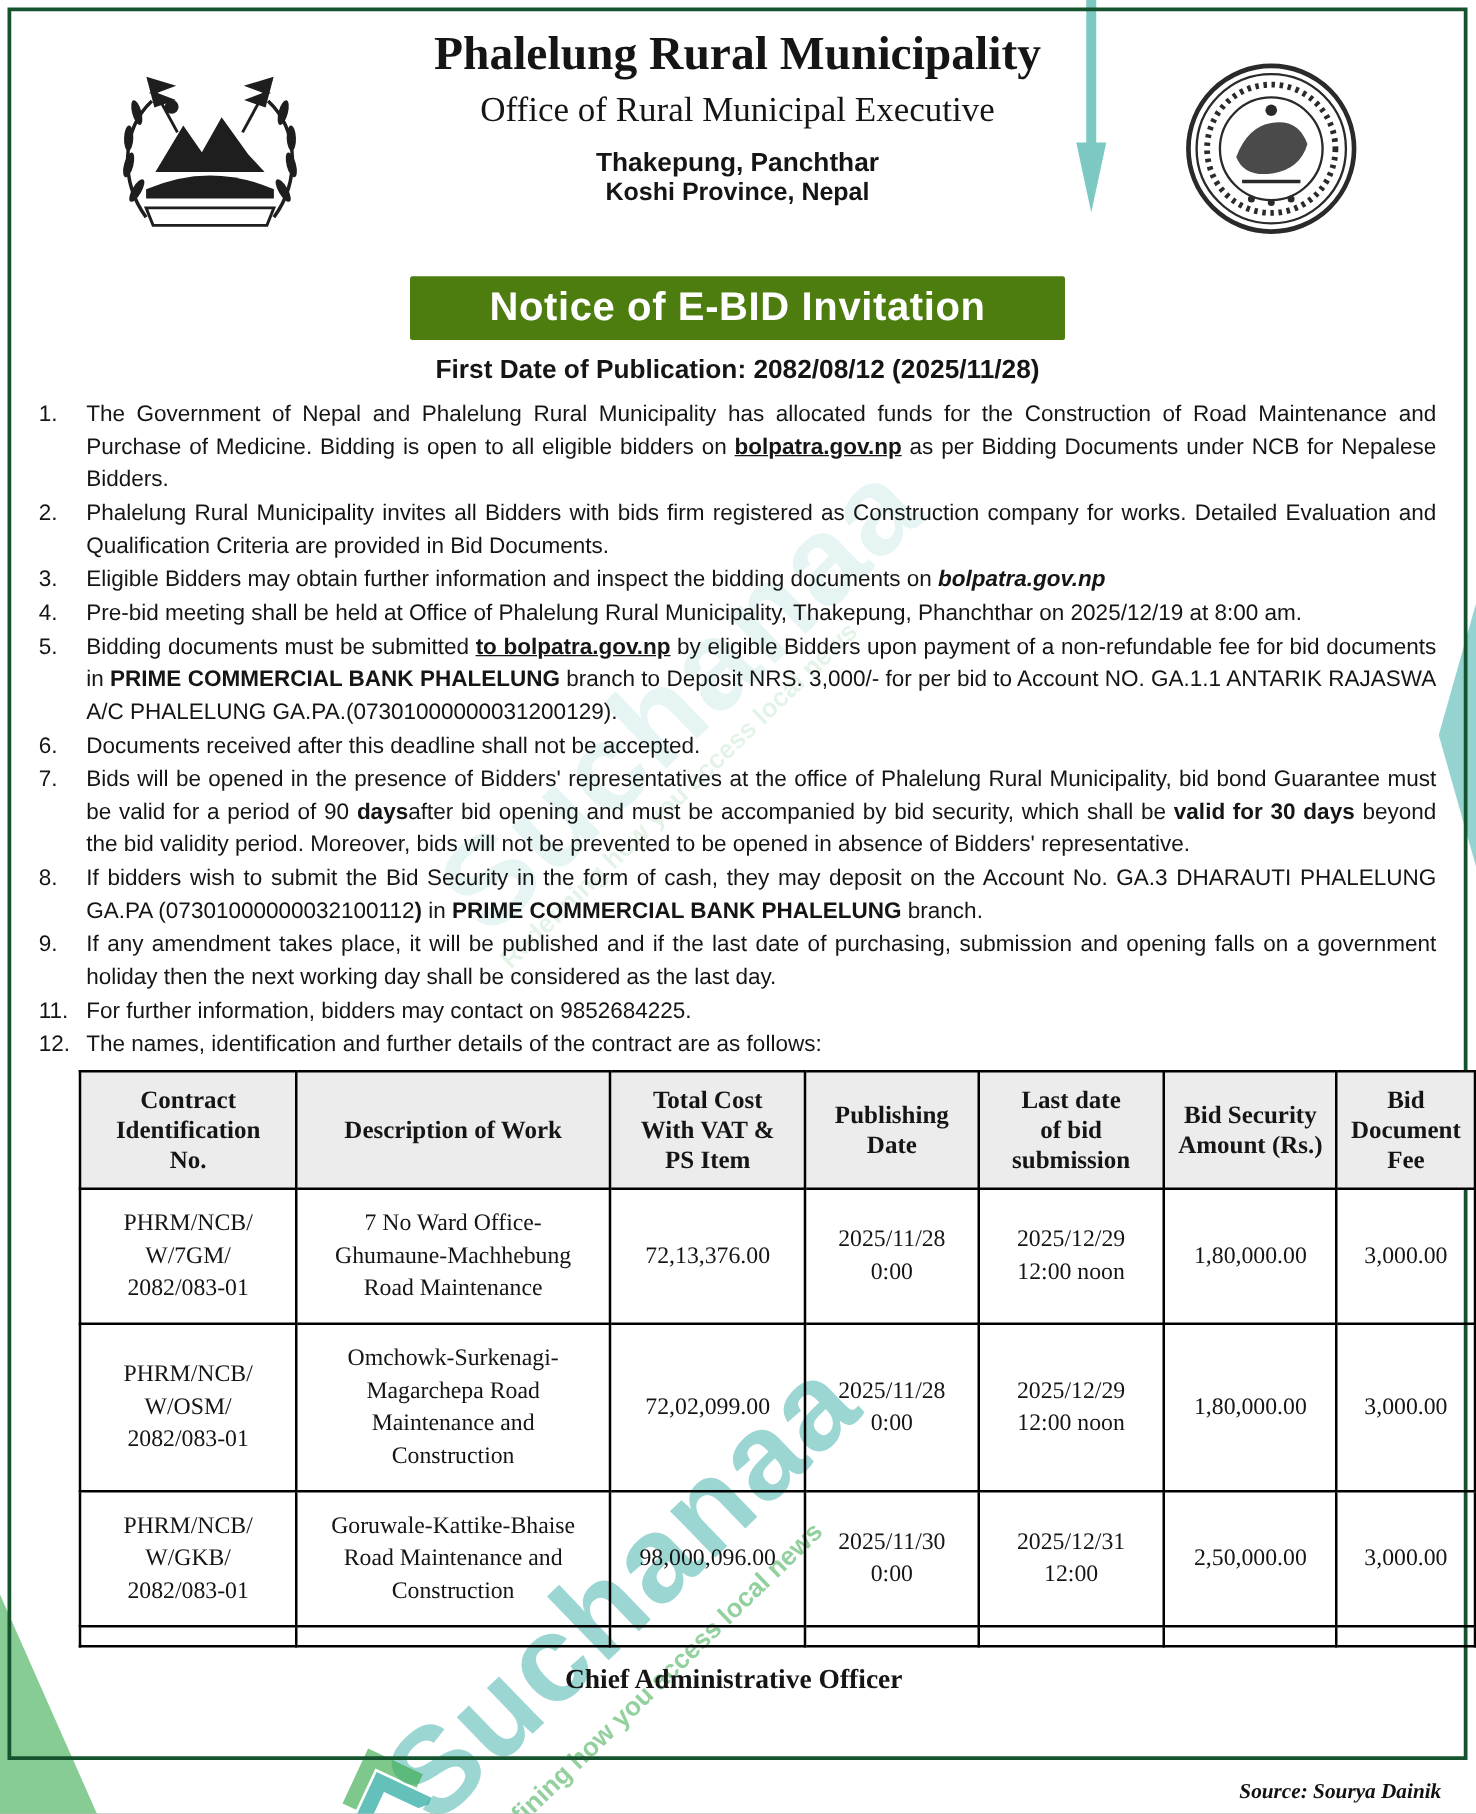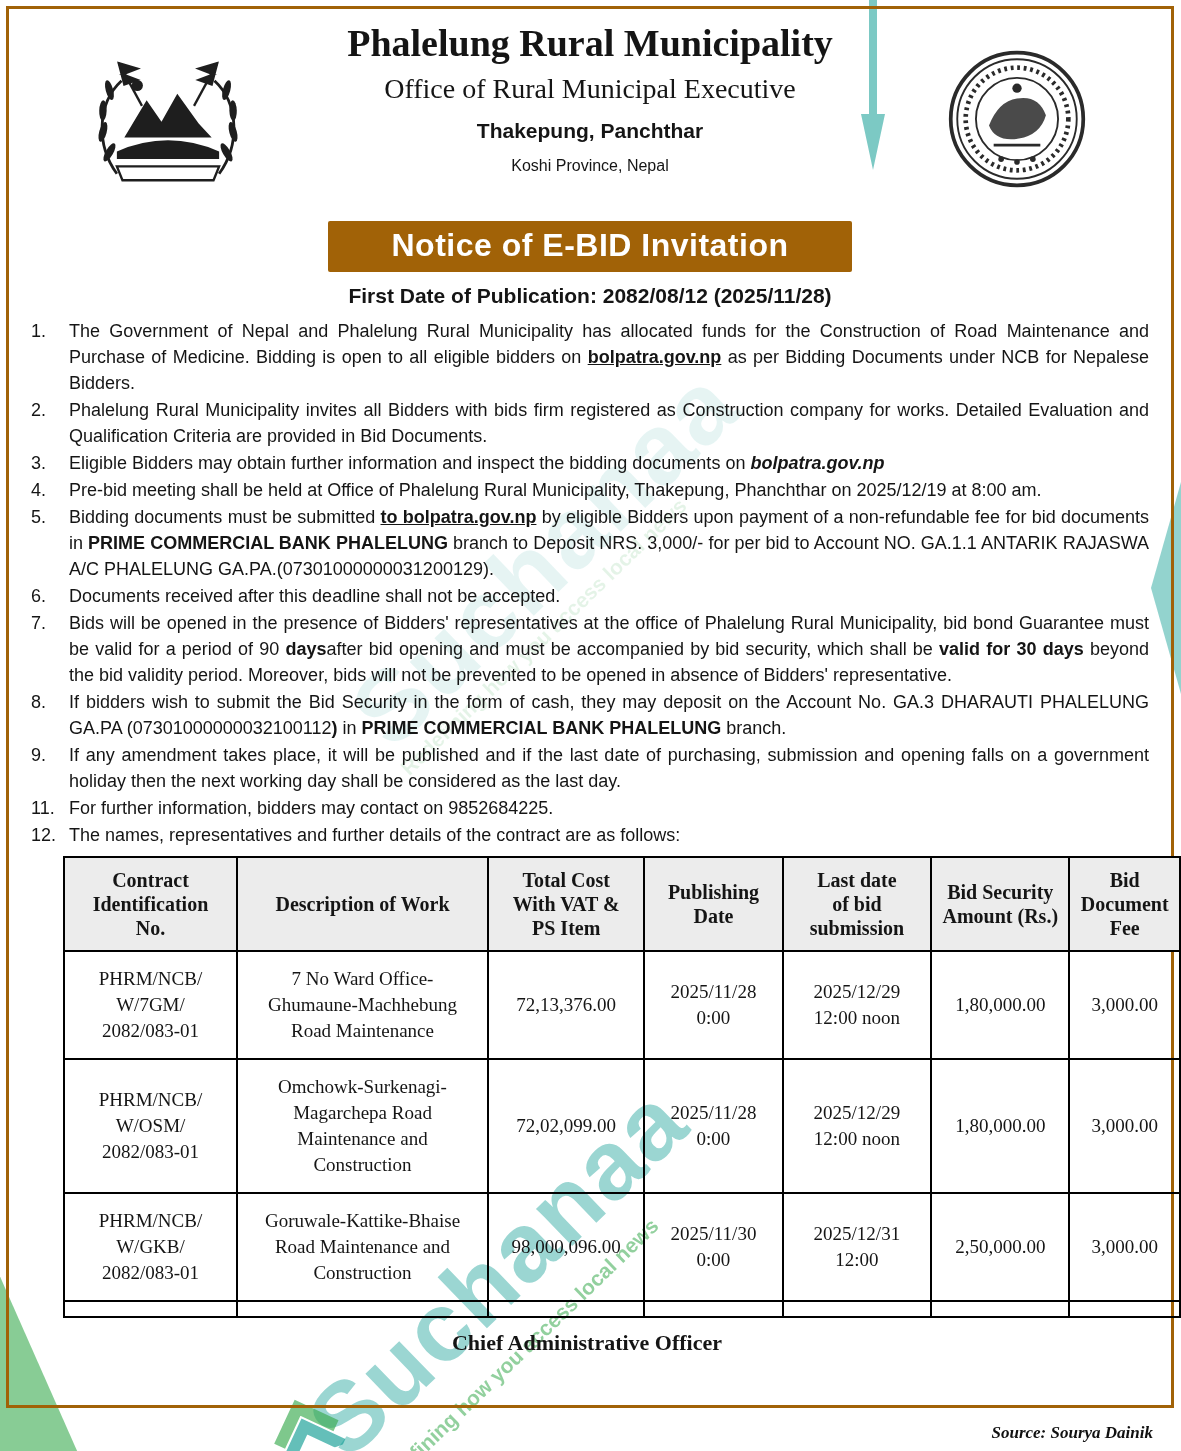--- a/index.html
+++ b/index.html
@@ -4,33 +4,33 @@
 <style>
   * { margin:0; padding:0; box-sizing:border-box; }
   body { background:#777; }
   .page {
     position:relative; width:1181px; height:1451px; margin:0 auto;
     background:#fff; overflow:hidden;
     font-family:"Liberation Sans", sans-serif; color:#151515;
   }
   .doc {
     position:absolute; top:6px; left:6px; right:7px; bottom:43px;
-    border:3px solid #a16207; padding:10px 22px 6px 22px; background:transparent;
+    border:3px solid #14532d; padding:10px 22px 6px 22px; background:transparent;
   }
   
   .hdr { position:relative; text-align:center; min-height:190px; }
   .logo-left  { position:absolute; left:58px;  top:26px; }
   .logo-right { position:absolute; right:62px; top:28px; }
   .hdr h1 { font-family:"Liberation Serif", serif; font-size:38px; font-weight:bold; margin-top:2px; }
   .hdr h2 { font-family:"Liberation Serif", serif; font-size:28px; font-weight:normal; margin-top:8px; }
   .hdr .place    { font-size:21px; font-weight:bold; margin-top:14px; }
-  .hdr .province { font-size:16px; font-weight:normal; margin-top:14px; }
+  .hdr .province { font-size:20px; font-weight:bold; }
   
   .banner {
-    width:524px; margin:10px auto 12px auto; background:#a16207; color:#fff;
+    width:524px; margin:10px auto 12px auto; background:#4d7c0f; color:#fff;
     text-align:center; font-size:32px; font-weight:bold; padding:6px 0 8px 0;
     border-radius:2px; letter-spacing:0.5px;
   }
   .pubdate { text-align:center; font-size:21px; font-weight:bold; margin-bottom:10px; }
   
   .items { }
   .li { display:flex; margin-bottom:1px; }
   .li .num { flex:none; width:38px; font-size:18px; line-height:26px; }
   .li .txt { flex:1; font-size:18px; line-height:26px; text-align:justify; }
   .txt span.b  { font-weight:bold; }
@@ -208,21 +208,21 @@
         <div class="li">
           <span class="num">9.</span>
           <div class="txt"><span>If any amendment takes place, it will be published and if the last date of purchasing, submission and opening falls on a government holiday then the next working day shall be considered as the last day.</span></div>
         </div>
         <div class="li">
           <span class="num">11.</span>
           <div class="txt"><span>For further information, bidders may contact on 9852684225.</span></div>
         </div>
         <div class="li">
           <span class="num">12.</span>
-          <div class="txt"><span>The names, representatives and further details of the contract are as follows:</span></div>
+          <div class="txt"><span>The names, identification and further details of the contract are as follows:</span></div>
         </div>
       </div>
 
     <table class="contract">
       <colgroup>
         <col style="width:15.5%">
           <col style="width:22.5%">
           <col style="width:14%">
         <col style="width:12.4%">
           <col style="width:13.3%">

